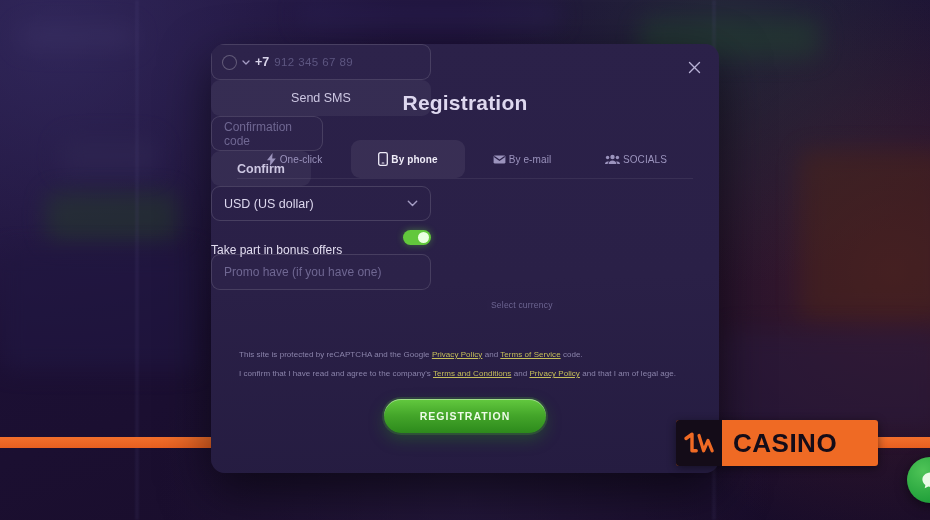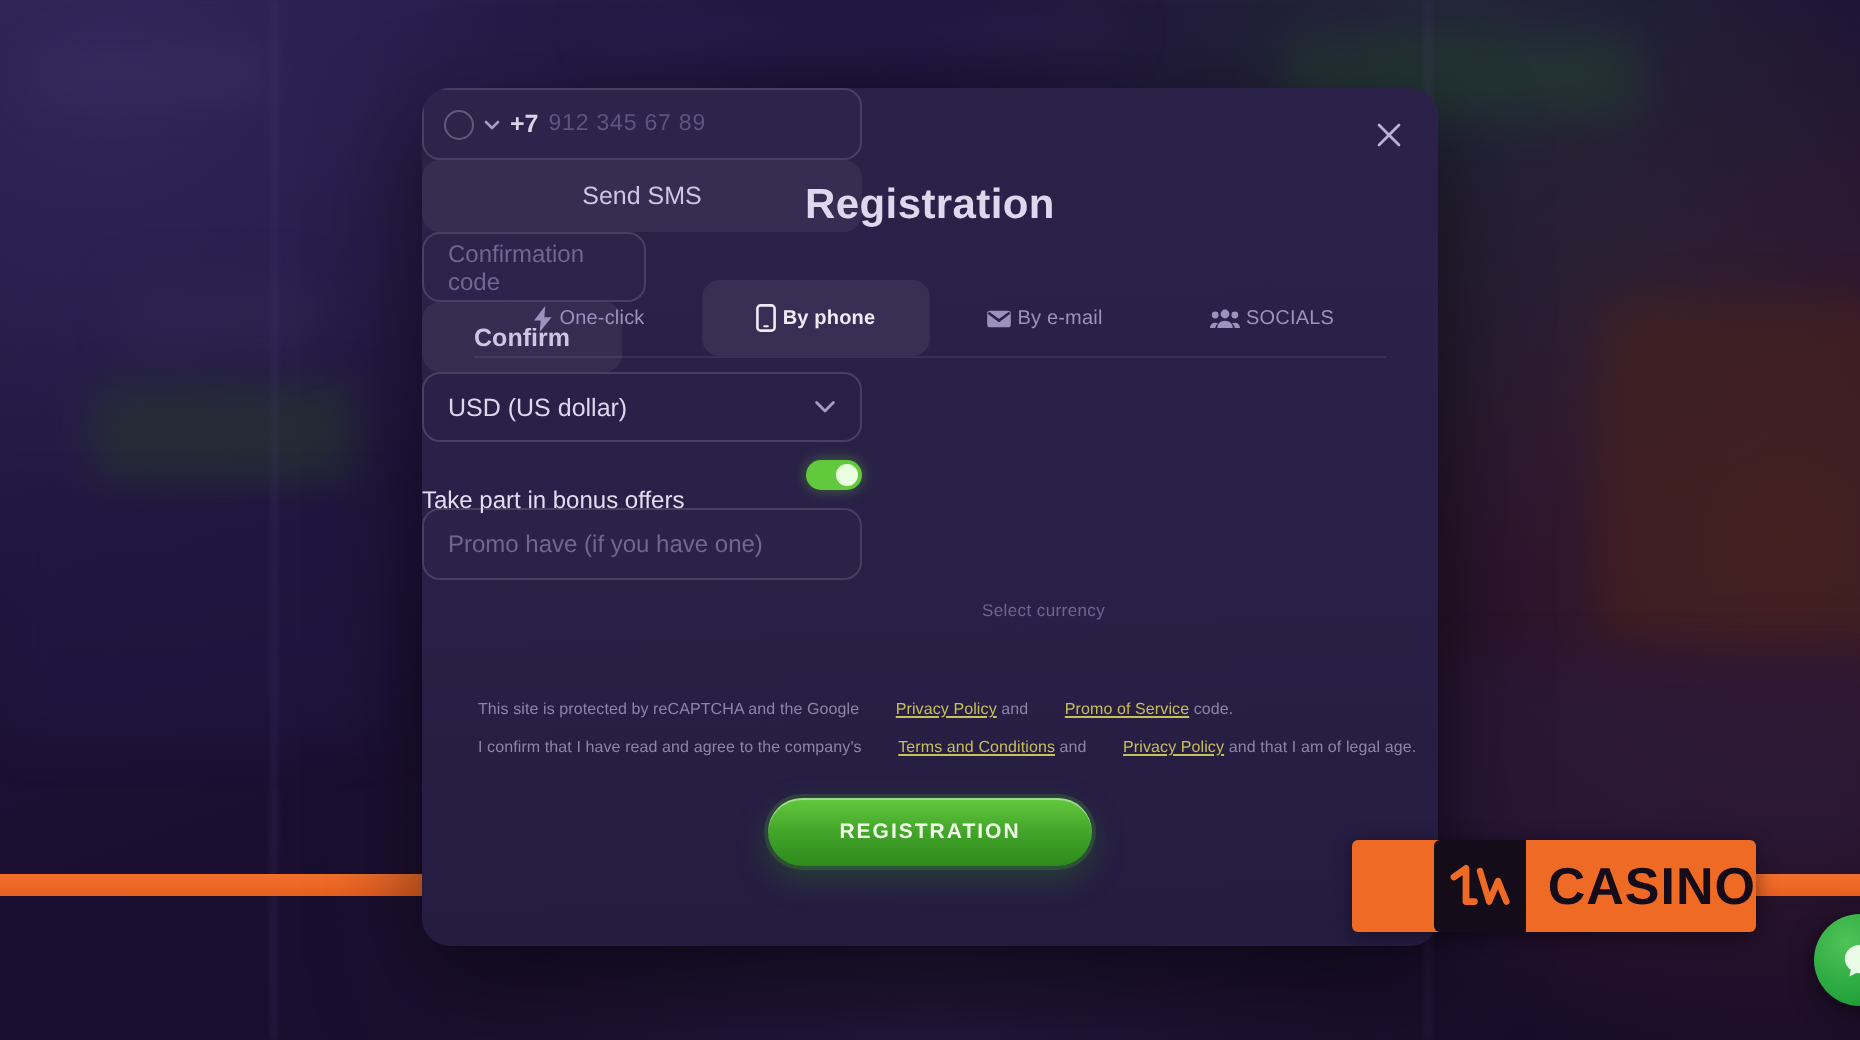--- a/index.html
+++ b/index.html
@@ -35,21 +35,20 @@
   #stripe{
     position:absolute;left:0;right:0;top:437px;height:11px;
     background:linear-gradient(180deg,#f2702c 0%,#e85f20 100%);
   }
 
   
   #logo{
     position:absolute;left:676px;top:420px;width:202px;height:46px;
     background:#ef6a24;border-radius:3px;display:flex;align-items:center;
     box-shadow:0 2px 10px rgba(0,0,0,.45);
-    justify-content:flex-end;
   }
   #logo-mark{
     width:46px;height:46px;background:#140c18;border-radius:3px 0 0 3px;
     display:flex;align-items:center;justify-content:center;flex:0 0 auto;
   }
   #logo-text{
     color:#140c18;font-size:26px;font-weight:bold;letter-spacing:.5px;
     padding-left:11px;font-family:"Liberation Sans",sans-serif;
   }
 
@@ -135,21 +134,21 @@
     width:28px;height:15px;border-radius:9px;background:#62c83c;position:relative;cursor:pointer;
     box-shadow:0 0 7px rgba(98,200,60,.45);
   }
   #toggle .knob{position:absolute;right:2px;top:2px;width:11px;height:11px;border-radius:50%;background:#e9ffe0;}
 
   #promo{left:264px;top:299px;width:220px;height:36px;padding:0 12px;}
 
   .legal{position:absolute;color:#8b84ab;font-size:8px;letter-spacing:.05px;white-space:nowrap;}
   #legal1{left:28px;top:306px;}
   #legal2{left:28px;top:325px;text-align:center;}
-  .legal a{color:#c7bf5a;text-decoration:underline;cursor:pointer;margin-left:16px;}
+  .legal a{color:#c7bf5a;text-decoration:underline;cursor:pointer;}
 
   #submit-wrap{position:absolute;left:0;right:0;top:355px;display:flex;justify-content:center;}
   #submit{
     width:162px;height:34px;border-radius:17px;cursor:pointer;
     background:linear-gradient(180deg,#63c93f 0%,#44a62a 48%,#2d8a1c 100%);
     box-shadow:0 0 0 2px rgba(90,200,60,.18), 0 6px 16px rgba(40,140,30,.35),
                inset 0 1px 0 rgba(255,255,255,.4);
     display:flex;align-items:center;justify-content:center;
     color:#eefce8;font-size:10.5px;font-weight:bold;letter-spacing:1px;
   }
@@ -265,21 +264,21 @@
     <span id="toggle">
         <span class="knob"></span>
       </span>
   </div>
 
   <div class="field" id="promo">
     <span class="ph">Promo have (if you have one)</span>
   </div>
 
   <div class="legal" id="legal1">
-    <span>This site is protected by reCAPTCHA and the Google </span><a>Privacy Policy</a><span> and </span><a>Promo of Service</a><span> code.</span>
+    <span>This site is protected by reCAPTCHA and the Google </span><a>Privacy Policy</a><span> and </span><a>Terms of Service</a><span> code.</span>
   </div>
 
   <div class="legal" id="legal2">
     <span>I confirm that I have read and agree to the company's </span><a>Terms and Conditions</a><span> and </span><a>Privacy Policy</a><span> and that I am of legal age.</span>
   </div>
 
   <div id="submit-wrap">
     <div id="submit">REGISTRATION</div>
   </div>
 </div>

